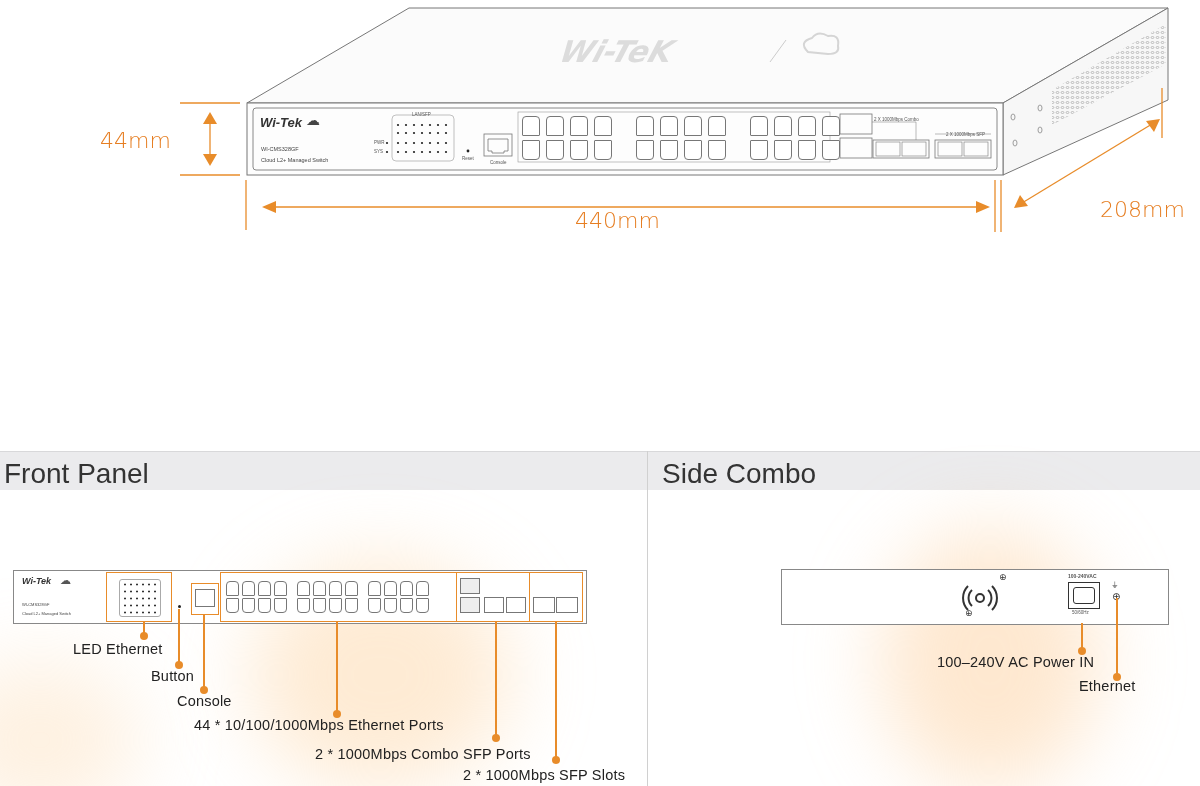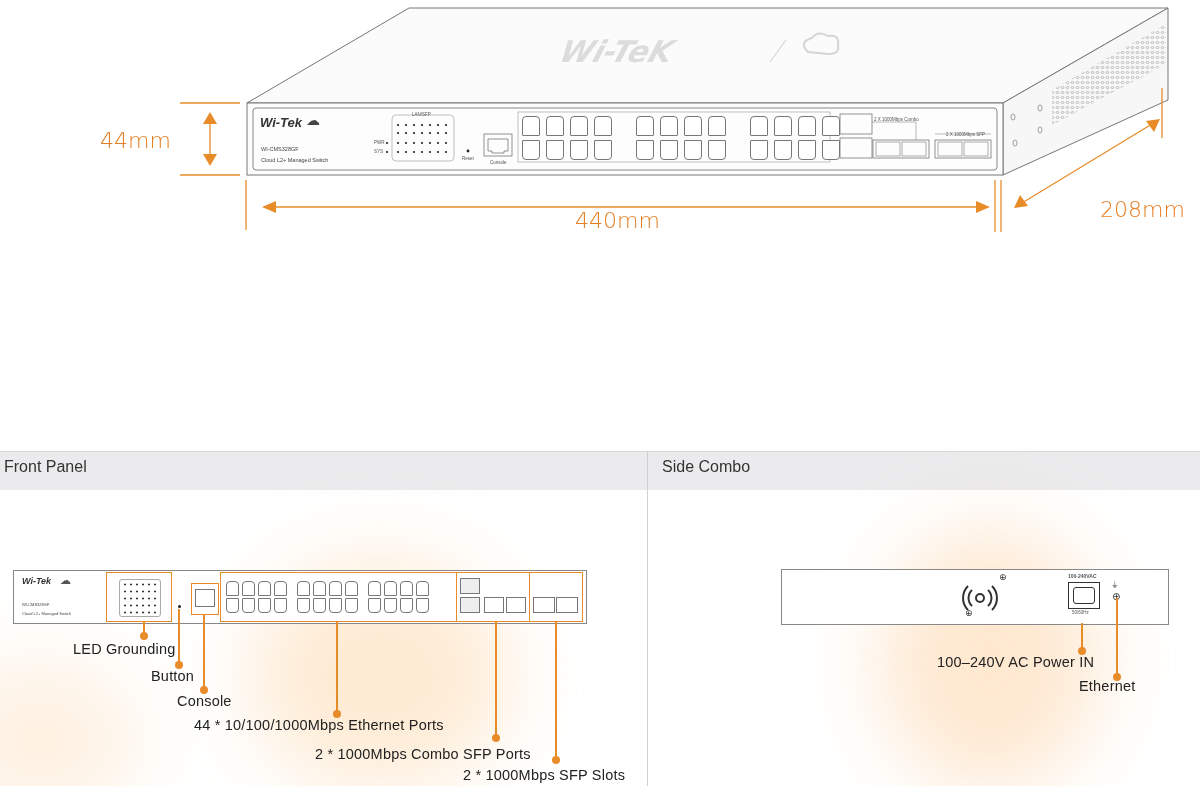--- a/index.html
+++ b/index.html
@@ -1,20 +1,20 @@
 <!DOCTYPE html>
 <html><head>
 <meta charset="utf-8">
 <style>
   html,body{margin:0;padding:0;}
   body{width:1200px;height:786px;position:relative;overflow:hidden;background:#fff;font-family:"Liberation Sans","DejaVu Sans",sans-serif;color:#222;}
   .abs{position:absolute;}
   .dim{color:#e67e22;font-size:22px;font-family:"DejaVu Sans","Liberation Sans",sans-serif;font-weight:300;}
   .header-bar{position:absolute;left:0;top:451px;width:1200px;height:38px;background:#ebebed;border-top:1px solid #d8d8da;}
-  .header-title{position:absolute;top:458px;font-size:16px;color:#333;font-family:"Liberation Sans",sans-serif;}
+  .header-title{position:absolute;top:458px;font-size:28px;color:#333;font-family:"Liberation Sans",sans-serif;}
   .divider{position:absolute;left:647px;top:451px;width:1px;height:335px;background:#d0d0d0;}
   .glow{position:absolute;border-radius:50%;filter:blur(40px);}
   .label{position:absolute;font-size:14.5px;color:#222;white-space:nowrap;letter-spacing:0.2px;}
   .lead{position:absolute;width:2px;background:#e88c2a;}
   .dot{position:absolute;width:8px;height:8px;border-radius:50%;background:#e88c2a;}
   .tiny{font-size:4.5px;color:#555;white-space:nowrap;}
 </style>
 </head>
 <body>
 
@@ -232,21 +232,21 @@
   </div>
 
   <div class="abs" style="left:515px;top:1px;width:52px;height:48px;border:1.5px solid #e88c2a;">
     <div class="abs" style="left:3px;top:24px;width:20px;height:14px;border:1px solid #777;"></div>
     <div class="abs" style="left:26px;top:24px;width:20px;height:14px;border:1px solid #777;"></div>
   </div>
 </div>
 
 <div class="lead" style="left:143px;top:622px;height:14px;"></div>
 <div class="dot" style="left:140px;top:632px;"></div>
-<div class="label" style="left:73px;top:641px;">LED Grounding</div>
+<div class="label" style="left:73px;top:641px;">LED Ethernet</div>
 
 <div class="lead" style="left:178px;top:609px;height:56px;"></div>
 <div class="dot" style="left:175px;top:661px;"></div>
 <div class="label" style="left:151px;top:668px;">Button</div>
 
 <div class="lead" style="left:203px;top:614px;height:76px;"></div>
 <div class="dot" style="left:200px;top:686px;"></div>
 <div class="label" style="left:177px;top:693px;">Console</div>
 
 <div class="lead" style="left:336px;top:622px;height:92px;"></div>

